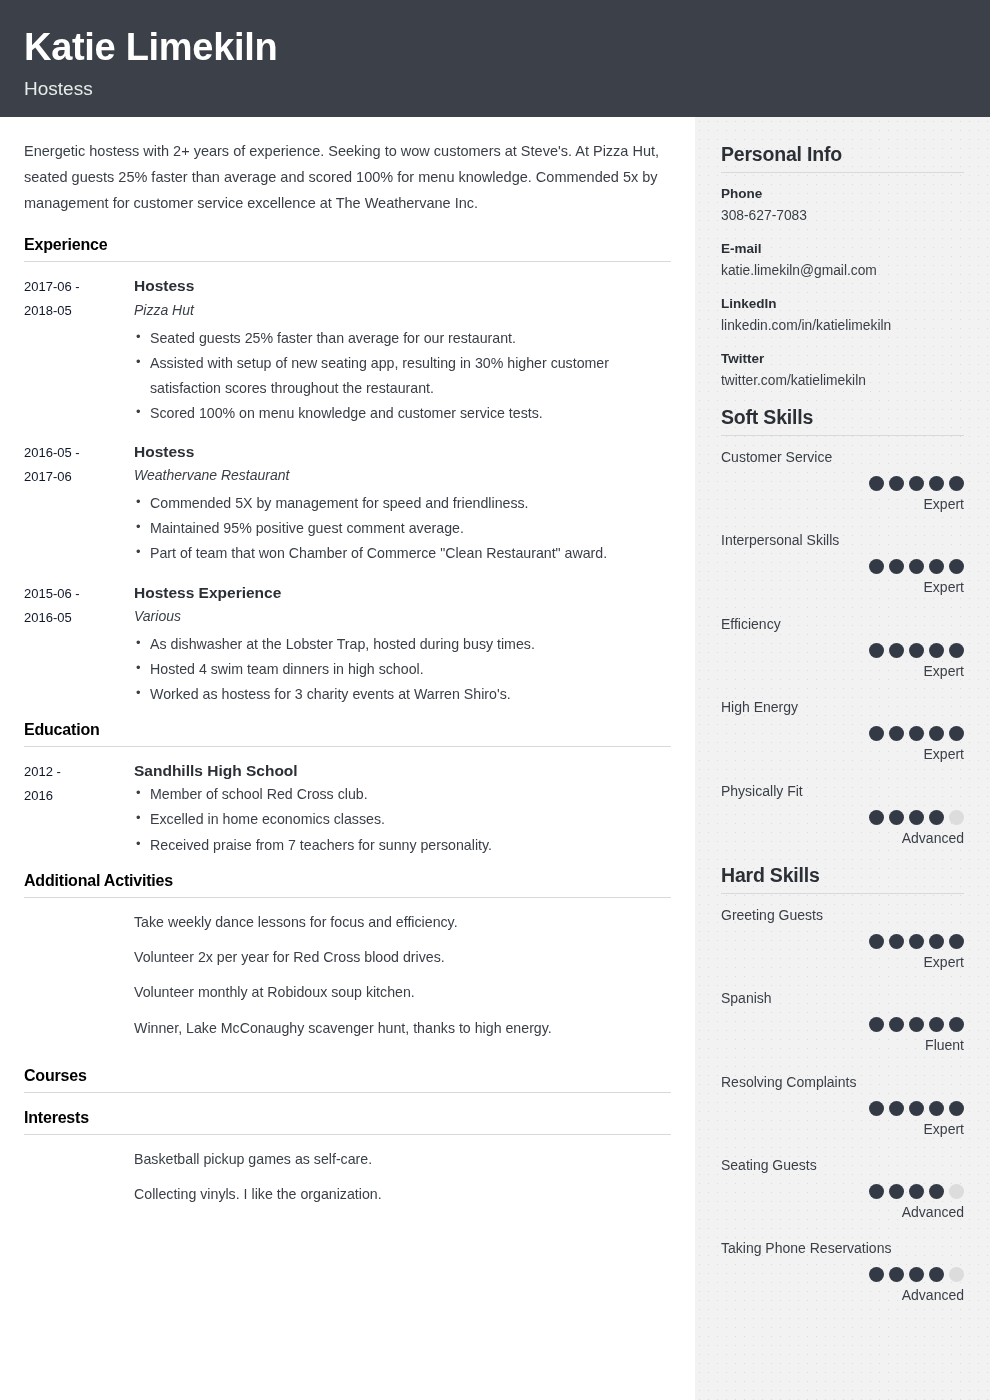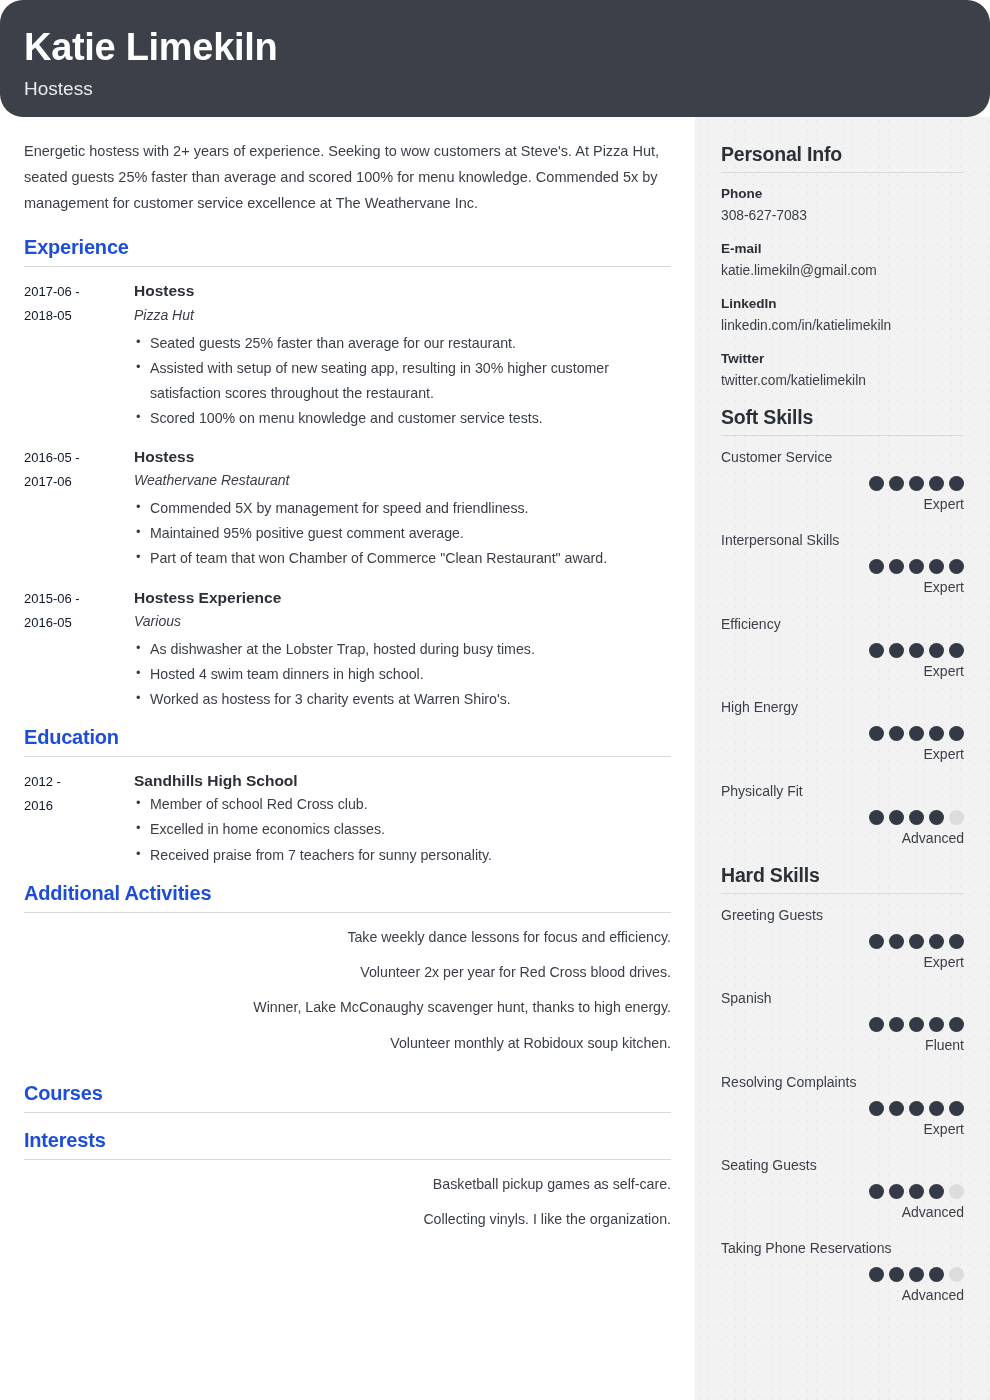--- a/index.html
+++ b/index.html
@@ -22,21 +22,20 @@
     width: 990px;
     height: 1400px;
     background: #ffffff;
   }
 
   
   .header {
     background: #3b4049;
     padding: 26px 24px 26px 24px;
     height: 117px;
-    border-radius: 23px;
   }
   .header-name {
     color: #ffffff;
     font-size: 38px;
     font-weight: bold;
     letter-spacing: -0.3px;
     line-height: 1.15;
   }
   .header-role {
     color: #e9eaec;
@@ -72,23 +71,23 @@
   .summary {
     font-size: 14.5px;
     line-height: 1.78;
     color: #3a3f47;
     margin-bottom: 20px;
   }
 
   
   .section { margin-bottom: 4px; }
   .section-title {
-    font-size: 20px;
+    font-size: 16px;
     font-weight: bold;
-    color: #1d4ed8;
+    color: #000000;
     padding-bottom: 7px;
     letter-spacing: -0.2px;
   }
   .section-rule {
     border-bottom: 1px solid #d9d9d9;
     margin-bottom: 12px;
   }
 
   
   .entry {
@@ -134,21 +133,21 @@
     color: #3a3f47;
     font-size: 13px;
   }
 
   
   .plain-entry {
     display: flex;
     margin-bottom: 0;
   }
   .plain-spacer { width: 110px; flex: 0 0 110px; }
-  .plain-list { flex: 1; list-style: none; text-align: right; }
+  .plain-list { flex: 1; list-style: none; }
   .plain-list li {
     font-size: 14.2px;
     line-height: 1.78;
     color: #3a3f47;
     margin-bottom: 10px;
   }
 
   .gap-after { margin-bottom: 16px; }
 
   
@@ -296,22 +295,22 @@
       </div>
 
       <div class="section gap-after">
         <div class="section-title">Additional Activities</div>
         <div class="section-rule"></div>
         <div class="plain-entry">
           <div class="plain-spacer"></div>
           <ul class="plain-list" id="activities-list">
               <li>Take weekly dance lessons for focus and efficiency.</li>
               <li>Volunteer 2x per year for Red Cross blood drives.</li>
+              <li>Volunteer monthly at Robidoux soup kitchen.</li>
               <li>Winner, Lake McConaughy scavenger hunt, thanks to high energy.</li>
-              <li>Volunteer monthly at Robidoux soup kitchen.</li>
             </ul>
         </div>
       </div>
 
       <div class="section gap-after">
         <div class="section-title">Courses</div>
         <div class="section-rule"></div>
       </div>
 
       <div class="section">

